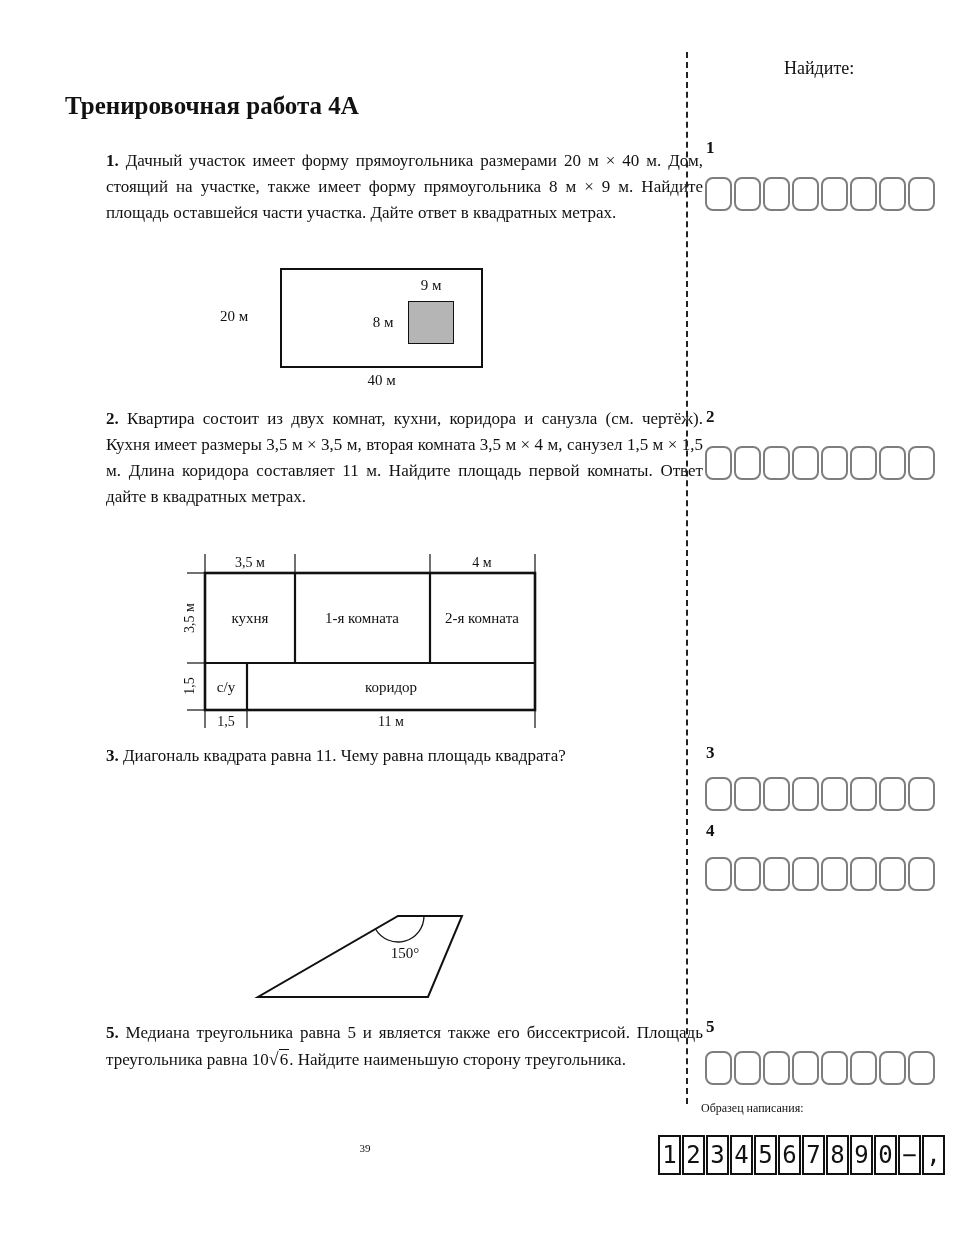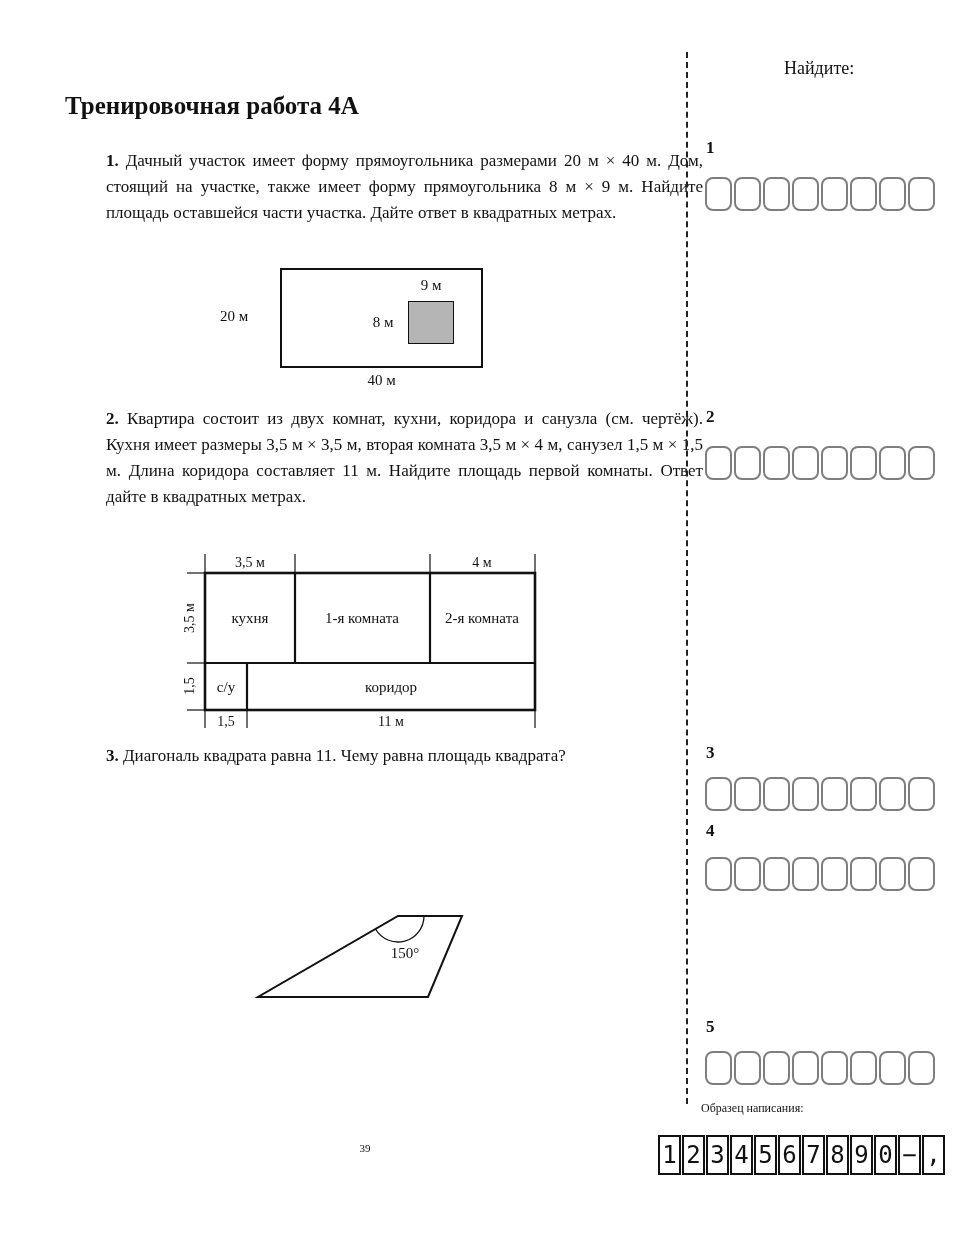--- a/index.html
+++ b/index.html
@@ -97,20 +97,21 @@
 
   <p class="prob" style="top:743px"><b>3.</b><span> Диагональ квадрата равна 11. Чему равна площадь квадрата?</span></p>
 
 
   <svg style="position:absolute;left:248px;top:906px" width="230" height="100" viewBox="0 0 230 100">
     <polygon points="10,91 180,91 214,10 150,10" fill="none" stroke="#111" stroke-width="2"></polygon>
     <path d="M 176 10 A 26 26 0 0 1 127.5 23" fill="none" stroke="#111" stroke-width="1.3"></path>
     <text x="157" y="52" text-anchor="middle" font-size="15">150°</text>
   </svg>
 
+  <p class="prob" style="top:1020px"><b>5.</b><span> Медиана треугольника равна 5 и является также его биссектрисой. Площадь треугольника равна 10</span><span class="sqrt-sign">√</span><span class="sqrt-radicand">6</span><span>. Найдите наименьшую сторону треугольника.</span></p>
 
   <div class="divider"></div>
 
   <div class="answers-header">Найдите:</div>
 
   <div class="arow-label" style="top:138px">1</div>
   <div class="acells" style="top:177px">
       <div class="acell"></div>
       <div class="acell"></div>
       <div class="acell"></div>

